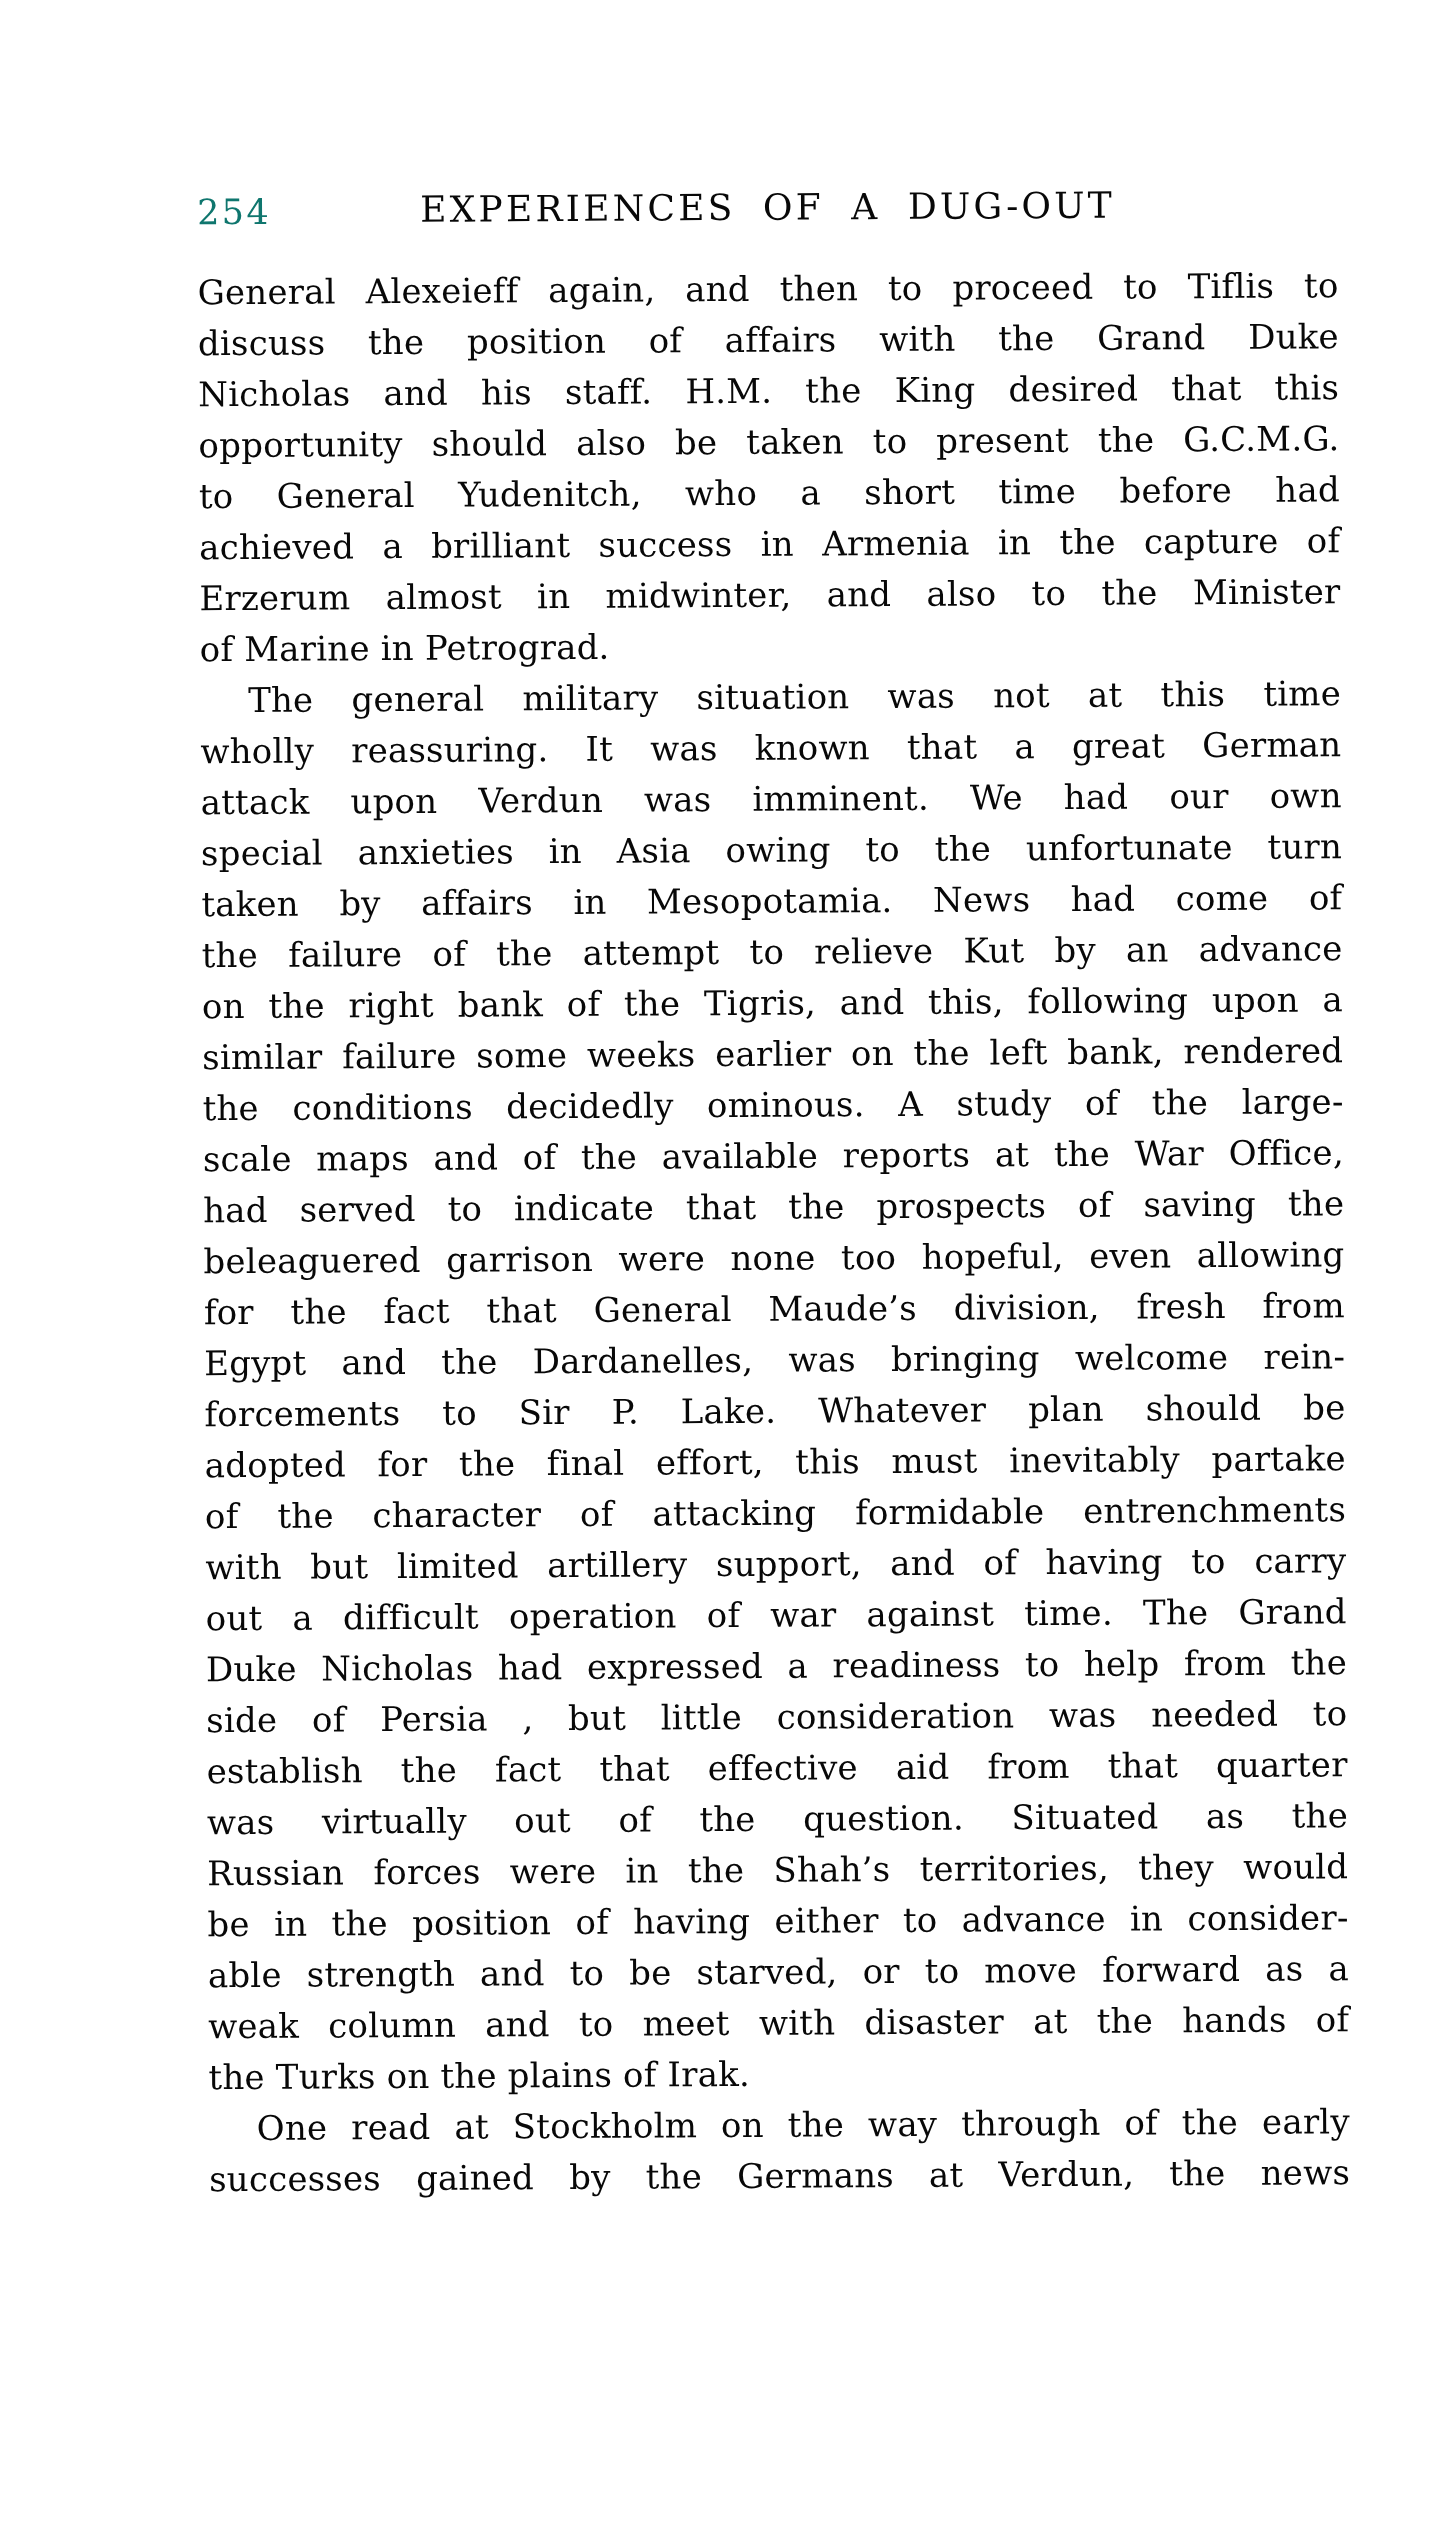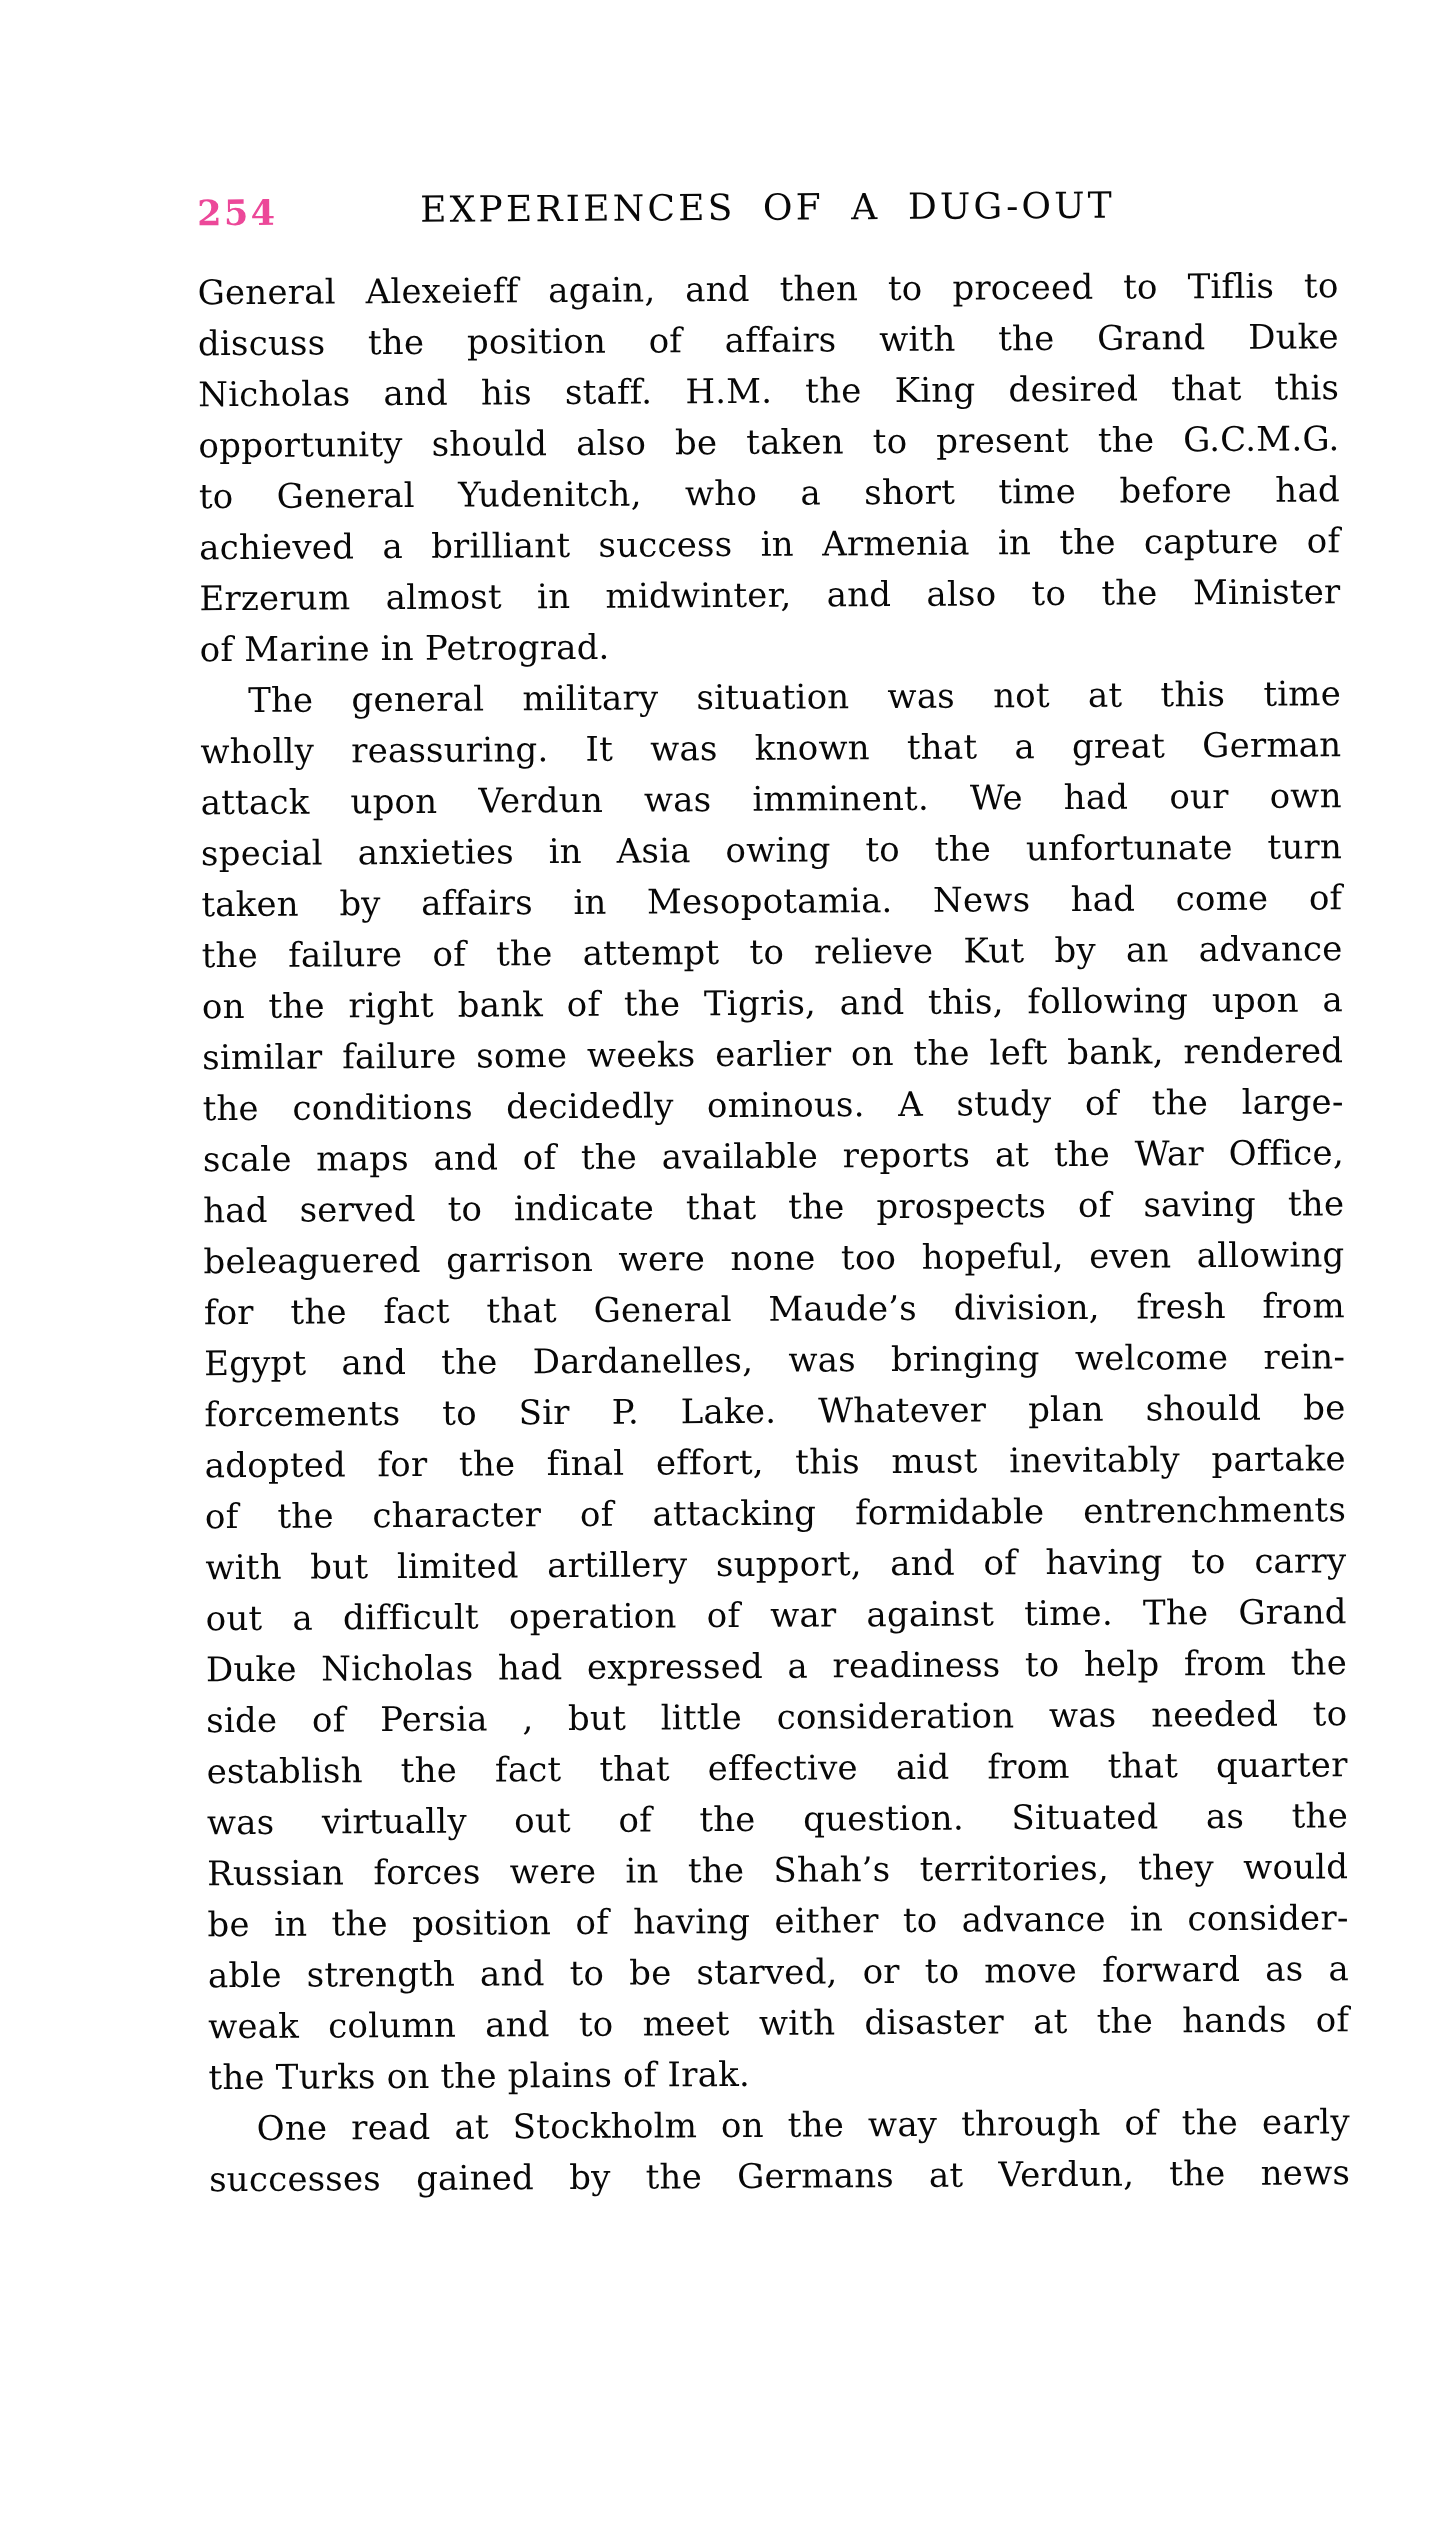--- a/index.html
+++ b/index.html
@@ -30,22 +30,21 @@
     left: 202px;
     top: 187px;
     width: 1141px;
     height: 50px;
   }
   .page-number {
     position: absolute;
     left: 0; top: 2.4px;
     font-size: 35px;
     letter-spacing: 2.4px;
-    color: #ec4899;
-    font-weight: bold;
+    color: #0f766e;
   }
   .running-title {
     display: block;
     text-align: center;
     font-size: 36px;
     letter-spacing: 3.2px;
     word-spacing: 12.8px;
     white-space: nowrap;
     color: #080808;
   }

